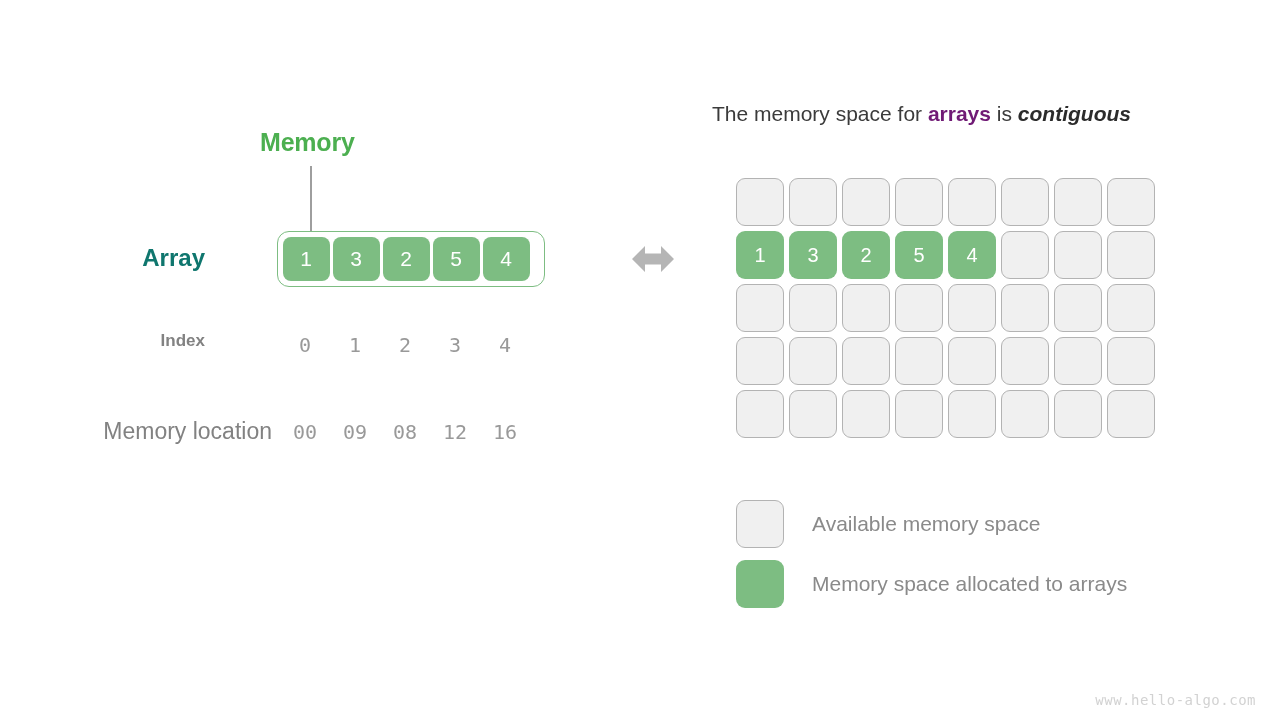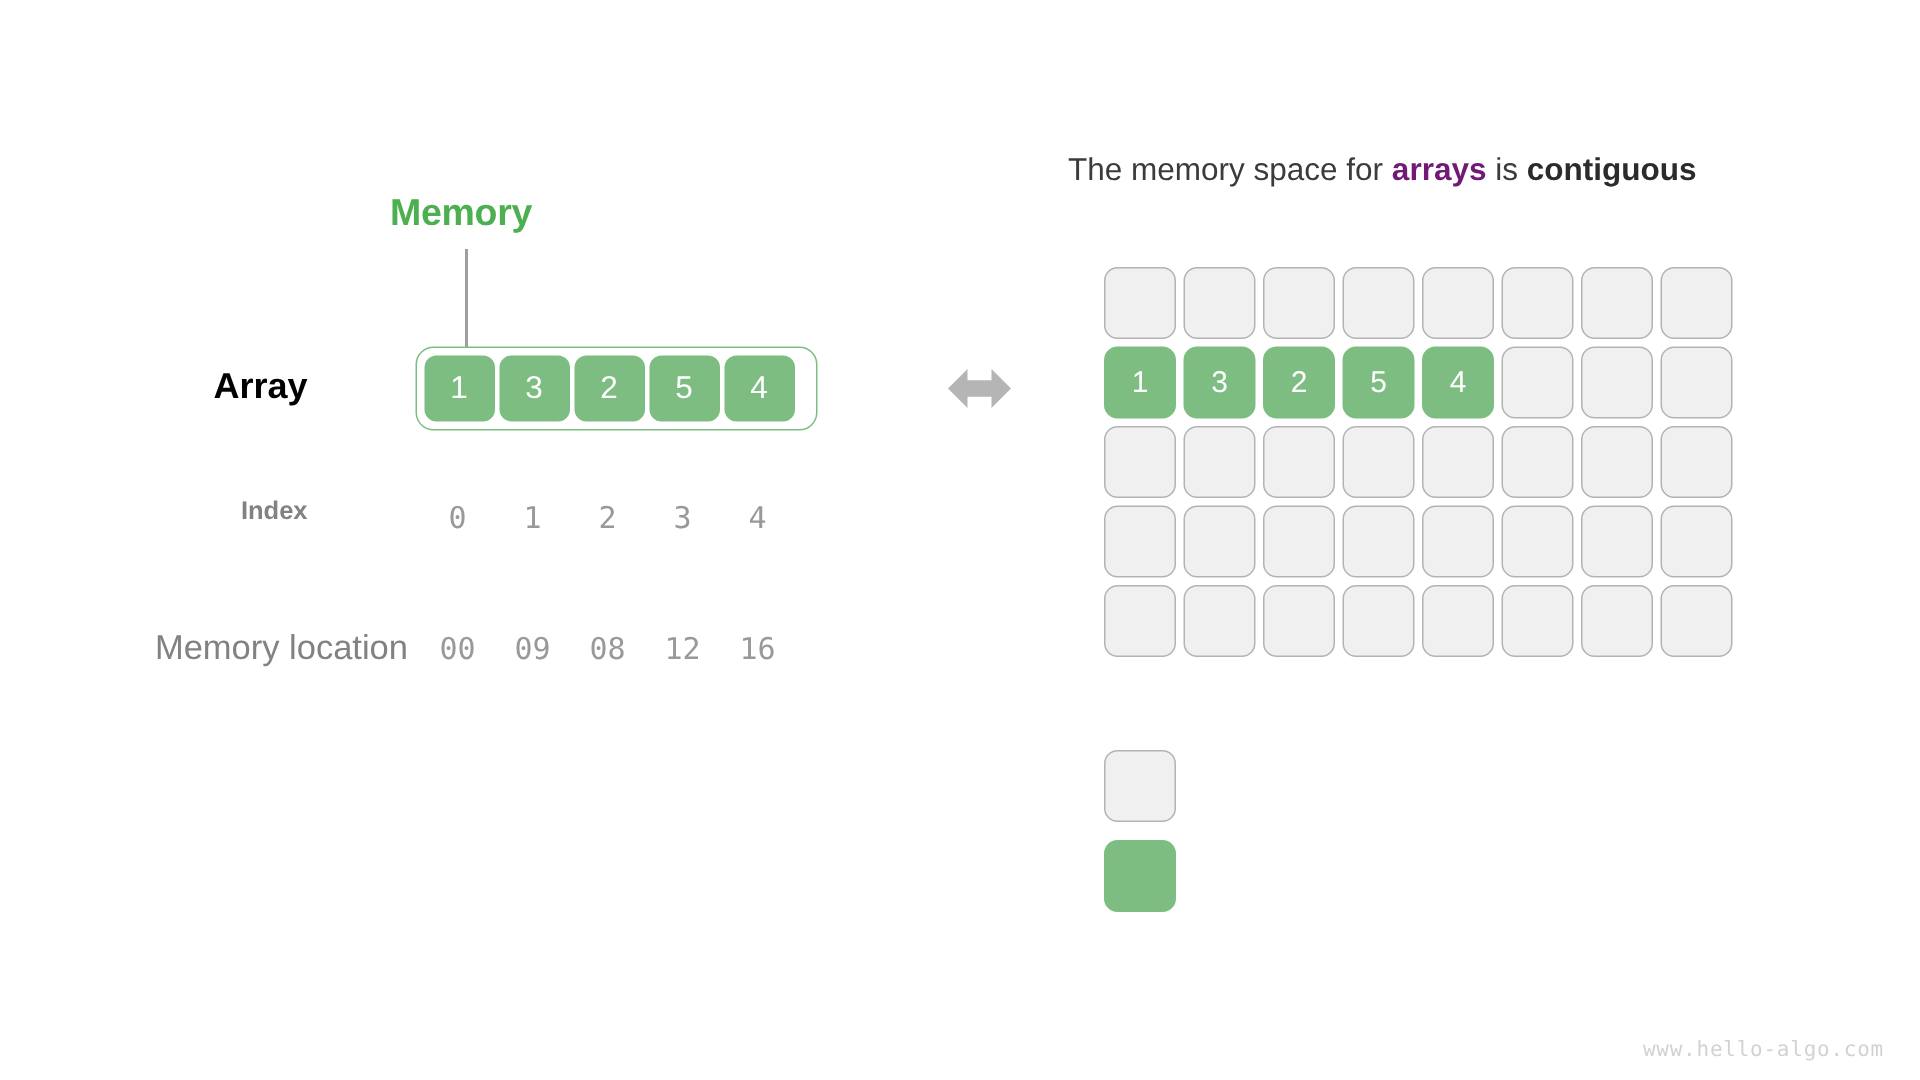--- a/index.html
+++ b/index.html
@@ -36,21 +36,21 @@
     background: #9e9e9e;
   }
 
   #array-row-label {
     left: 20px;
     top: 244px;
     width: 185px;
     text-align: right;
     font-size: 24px;
     font-weight: bold;
-    color: #000000;
+    color: #0f766e;
   }
   #index-row-label {
     left: 20px;
     top: 331px;
     width: 185px;
     text-align: right;
     font-size: 17px;
     font-weight: bold;
     color: #828282;
   }
@@ -123,21 +123,21 @@
 
   
   #memory-title {
     left: 712px;
     top: 102px;
     font-size: 21px;
     color: #3b3b3b;
     white-space: nowrap;
   }
   #memory-title .hl { color: #701a75; font-weight: bold; }
-  #memory-title .strong { color: #2b2b2b; font-weight: bold; }
+  #memory-title .strong { color: #2b2b2b; font-weight: bold; font-style: italic; }
 
   #memory-grid {
     left: 736px;
     top: 178px;
     display: grid;
     grid-template-columns: repeat(8, 48px);
     grid-auto-rows: 48px;
     gap: 5px;
   }
   .mem-cell {
@@ -285,19 +285,21 @@
     <div class="mem-cell"></div>
     <div class="mem-cell"></div>
     <div class="mem-cell"></div>
     <div class="mem-cell"></div>
     <div class="mem-cell"></div>
   </div>
 
 <div class="abs" id="legend">
   <div class="legend-row">
     <div class="legend-swatch empty"></div>
+    <div class="legend-text">Available memory space</div>
   </div>
   <div class="legend-row">
     <div class="legend-swatch filled"></div>
+    <div class="legend-text">Memory space allocated to arrays</div>
   </div>
 </div>
 
 <div class="abs" id="watermark">www.hello-algo.com</div>
 
 </body></html>

